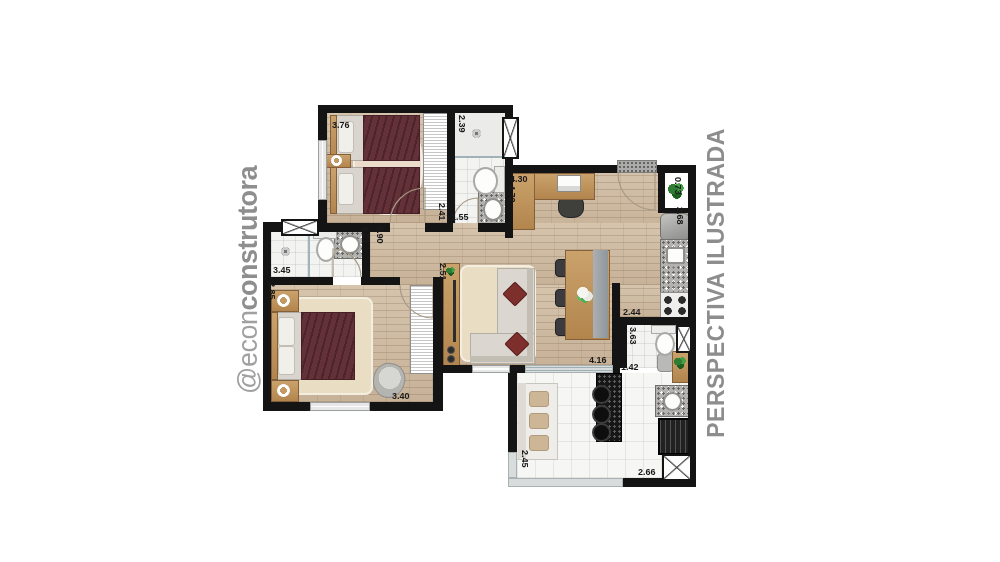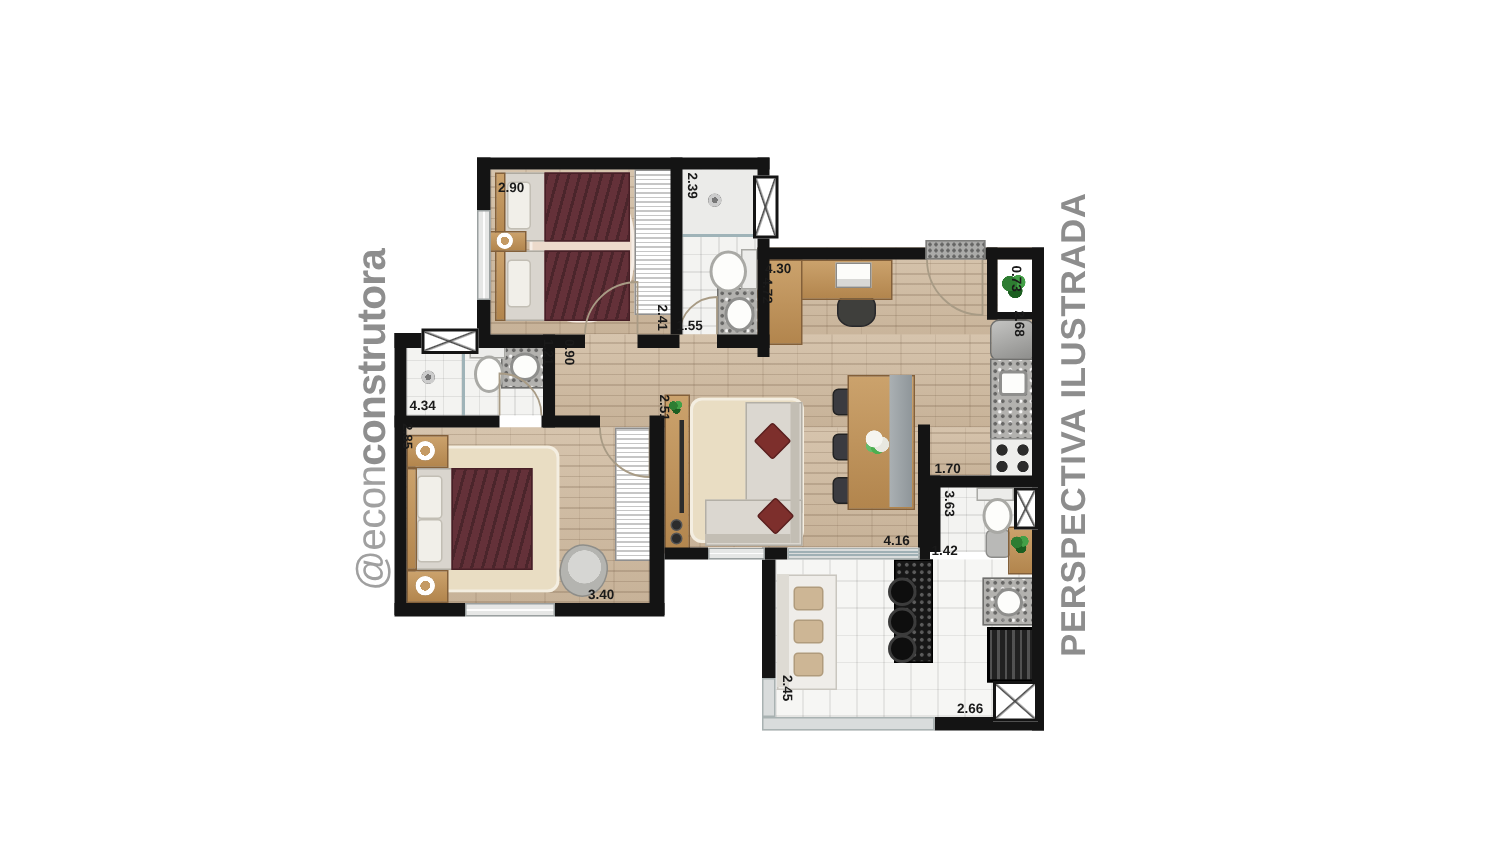--- a/index.html
+++ b/index.html
@@ -246,34 +246,34 @@
     <div class="glass" style="left:245px;top:347px;width:9px;height:26px;"></div>
     <div class="glass" style="left:245px;top:373px;width:115px;height:9px;"></div>
     <div class="glass" style="left:262px;top:260px;width:88px;height:8px;background-image:linear-gradient(0deg,transparent 30%,#9fb0b5 30% 42%,transparent 42% 58%,#9fb0b5 58% 70%,transparent 70%);"></div>
 
     <div class="winv" style="left:55px;top:35px;width:9px;height:60px;"></div>
     <div class="winh" style="left:47px;top:297px;width:60px;height:9px;"></div>
     <div class="winh" style="left:209px;top:260px;width:38px;height:8px;"></div>
     <div class="xbox" style="left:239px;top:12px;width:13px;height:38px;"></div>
     <div class="xbox" style="left:18px;top:114px;width:34px;height:13px;"></div>
 
-    <span class="dim" style="left:69px;top:16px;">2.90</span>
+    <span class="dim" style="left:69px;top:16px;">3.76</span>
     <span class="dim dimv" style="left:193px;top:10px;">2.39</span>
     <span class="dim dimv" style="left:173px;top:98px;">2.41</span>
     <span class="dim" style="left:188px;top:108px;">1.55</span>
     <span class="dim dimv" style="left:111px;top:121px;">0.90</span>
     <span class="dim dimv" style="left:97px;top:121px;">1.21</span>
-    <span class="dim" style="left:10px;top:161px;">4.34</span>
+    <span class="dim" style="left:10px;top:161px;">3.45</span>
     <span class="dim dimv" style="left:3px;top:177px;">2.85</span>
     <span class="dim dimv" style="left:174px;top:158px;">2.51</span>
     <span class="dim" style="left:247px;top:70px;text-align:center;">4.30</span>
     <span class="dim dimv" style="left:243px;top:80px;">4.72</span>
     <span class="dim dimv" style="left:409px;top:72px;">0.73</span>
     <span class="dim dimv" style="left:411px;top:102px;">2.68</span>
-    <span class="dim" style="left:360px;top:203px;">1.70</span>
+    <span class="dim" style="left:360px;top:203px;">2.44</span>
     <span class="dim dimv" style="left:364px;top:222px;">3.63</span>
     <span class="dim" style="left:326px;top:251px;">4.16</span>
     <span class="dim" style="left:358px;top:258px;">1.42</span>
     <span class="dim" style="left:129px;top:287px;text-align:center;">3.40</span>
     <span class="dim dimv" style="left:256px;top:345px;">2.45</span>
     <span class="dim" style="left:375px;top:363px;">2.66</span>
 
   </div>
 </div>
 

